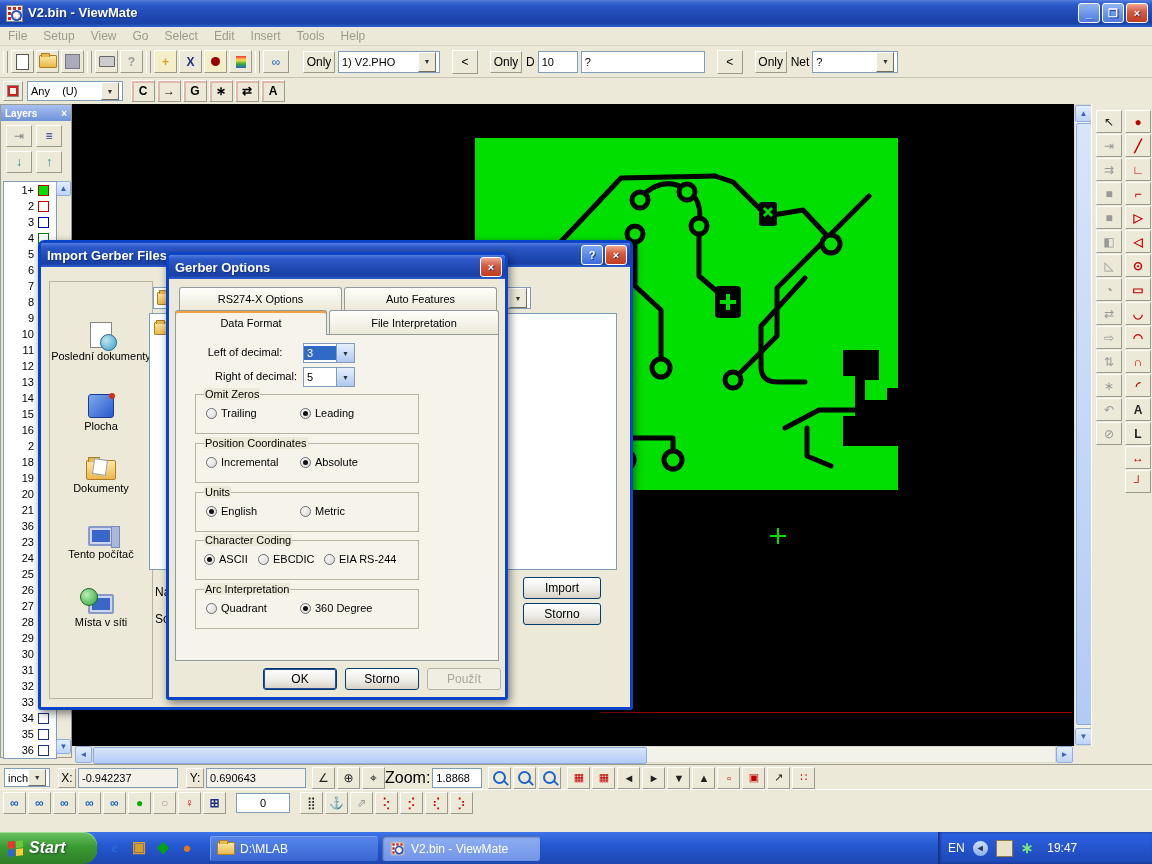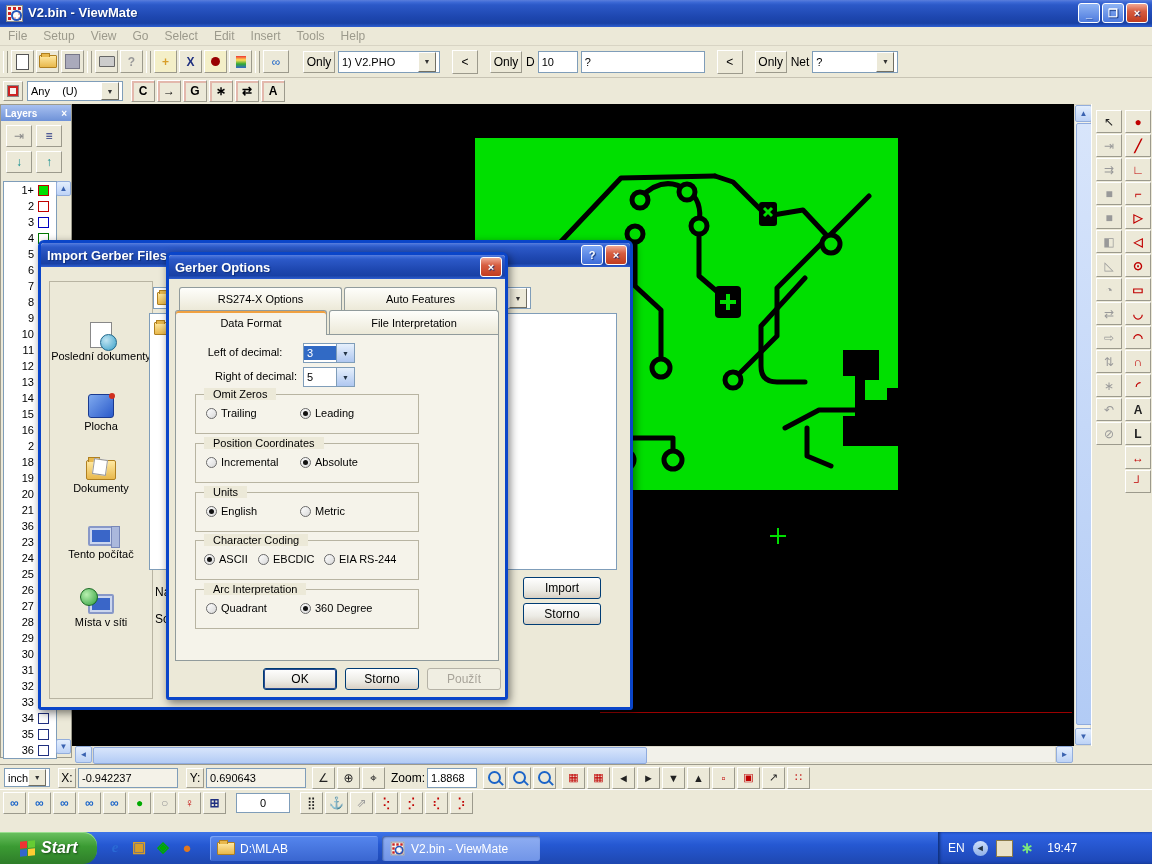--- a/index.html
+++ b/index.html
@@ -39,21 +39,21 @@
   .lnum{width:30px;text-align:right}
   .lsw{width:11px;height:11px;background:#fff;border:1px solid #203080;margin-left:4px;box-sizing:border-box}
   .f-g{background:#00DF00}.b-r{border-color:#C00000}.b-b{border-color:#0000C0}.b-g{border-color:#007800}.b-n{border-color:#203080}
   
   .dlg{border:3px solid #0A45C9;border-radius:6px 6px 3px 3px;background:#ECE9D8;box-shadow:2px 3px 8px rgba(0,0,0,.5)}
   .xbtn{border:1px solid #003C74;border-radius:3px;background:linear-gradient(#FFFFFF,#ECEBE5 60%,#D8D0C4);
     font-size:12px;display:flex;align-items:center;justify-content:center;box-sizing:border-box}
   .xbtn.default{box-shadow:inset 0 0 0 1px #284B91}
   .xbtn.disabled{color:#A8A49A;border-color:#B5B2A6;background:#F0EEE2}
   .grp{position:absolute;border:1px solid #B8B4A2;box-sizing:border-box}
-  .grp>.glab{position:absolute;top:-7px;left:8px;background:#ECE9D8;padding:0 9px;font-size:11px;white-space:nowrap}
+  .grp>.glab{position:absolute;top:-7px;left:8px;background:#ECE9D8;padding:0 1px;font-size:11px;white-space:nowrap}
   .radio{position:absolute;display:inline-flex;align-items:center;gap:4px;font-size:11px;white-space:nowrap}
   .rdot{width:11px;height:11px;border-radius:50%;border:1px solid #6A6A6A;background:linear-gradient(135deg,#fff,#D8D8D8);
     position:relative;box-sizing:border-box}
   .radio[data-on="true"] .rdot::after{content:"";position:absolute;inset:2px;background:#111;border-radius:50%}
   .gtab{position:absolute;border:1px solid #919B9C;border-bottom:none;border-radius:3px 3px 0 0;
     background:linear-gradient(#FEFEFB,#ECE9D8);font-size:11px;display:flex;align-items:center;justify-content:center;box-sizing:border-box}
   .gtab[data-active="true"]{background:#F5F3EA;box-shadow:inset 0 2px 0 #F0A040;z-index:3}
   .gpanel{position:absolute;border:1px solid #919B9C;background:#F5F3EA;box-sizing:border-box}
   .gcombo{position:absolute;border:1px solid #7F9DB9;background:#fff;display:flex;align-items:center;font-size:11px;box-sizing:border-box}
   .gval{padding:1px 3px}
@@ -660,21 +660,21 @@
       <span class="tbb" style="width:23px;height:22px">
           <span class="c-dark">∠</span>
         </span>
         <span class="tbb" style="width:23px;height:22px">
           <span class="c-dark">⊕</span>
         </span>
         <span class="tbb" style="width:23px;height:22px">
           <span class="c-dark">⌖</span>
         </span>
     </span>
-    <span style="font-size:12px;margin-left:6px">Zoom:</span>
+    <span style="font-size:16px;">Zoom:</span>
     <span class="sunk" style="width:50px;height:20px;margin-left:2px">1.8868</span>
     <span class="tbb" style="width:23px;height:22px;margin-left:6px">
         <span class="mag"></span>
       </span>
     <span class="tbb" style="width:23px;height:22px;margin-left:2px">
         <span class="mag"></span>
       </span>
     <span class="tbb" style="width:23px;height:22px;margin-left:2px">
         <span class="mag"></span>
       </span>
@@ -762,21 +762,21 @@
         <span class="tbb" style="width:23px;height:22px">
           <span class="c-red">⢎</span>
         </span>
         <span class="tbb" style="width:23px;height:22px">
           <span class="c-red">⡱</span>
         </span>
     </span>
   </div>
 
   <div class="abs taskbar" style="left:0;top:832px;width:1152px;height:32px">
-    <div class="abs" style="left:0;top:0;width:97px;height:32px;border-radius:0 14px 14px 0;background:linear-gradient(#6CC262,#3B9B33 45%,#2E7D29);display:flex;align-items:center;gap:6px;padding-left:20px;box-sizing:border-box;box-shadow:inset 0 1px 0 #9ADE90">
+    <div class="abs" style="left:0;top:0;width:97px;height:32px;border-radius:0 14px 14px 0;background:linear-gradient(#6CC262,#3B9B33 45%,#2E7D29);display:flex;align-items:center;gap:6px;padding-left:8px;box-sizing:border-box;box-shadow:inset 0 1px 0 #9ADE90">
       <span style="display:inline-grid;grid-template-columns:7px 7px;grid-template-rows:7px 7px;gap:1px;transform:skewY(-6deg)">
         <span style="background:#E33"></span>
           <span style="background:#6C3"></span>
           <span style="background:#36C"></span>
           <span style="background:#FC3"></span>
       </span>
       <span style="color:#fff;font-weight:bold;font-style:italic;font-size:16px;text-shadow:1px 1px 2px #1A4A18">Start</span>
     </div>
     <span class="abs flex" style="left:106px;top:5px;gap:6px">
       <span class="ti" style="width:18px;height:20px;font-size:15px;font-weight:bold">

